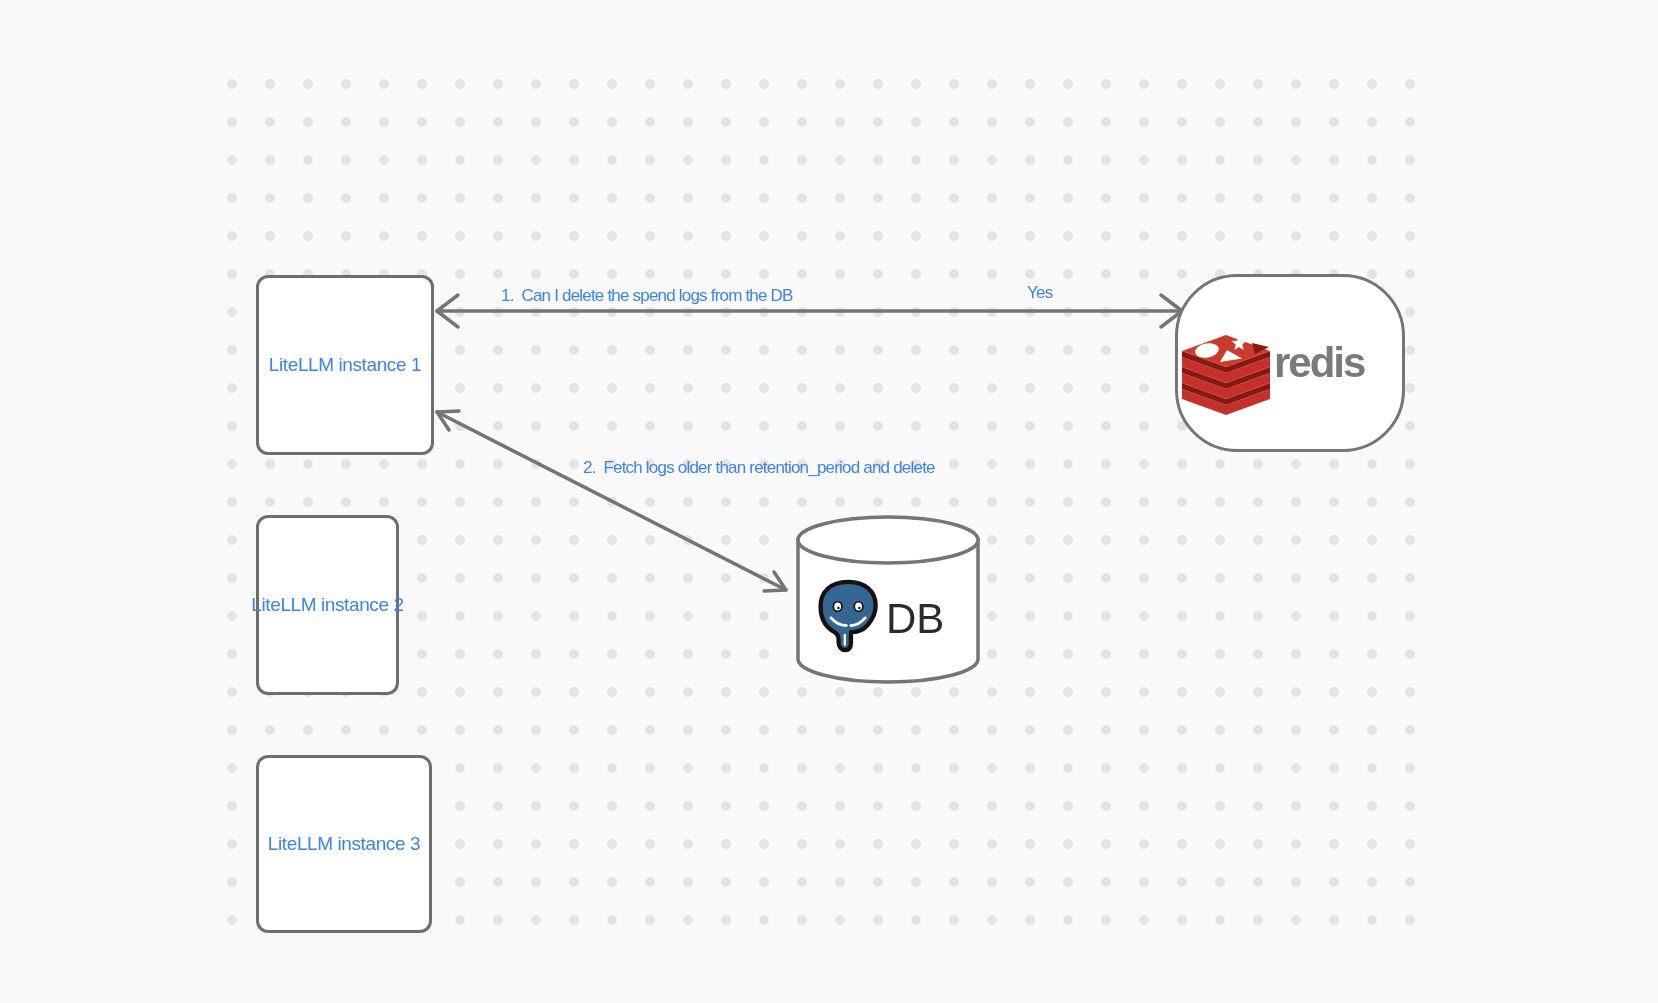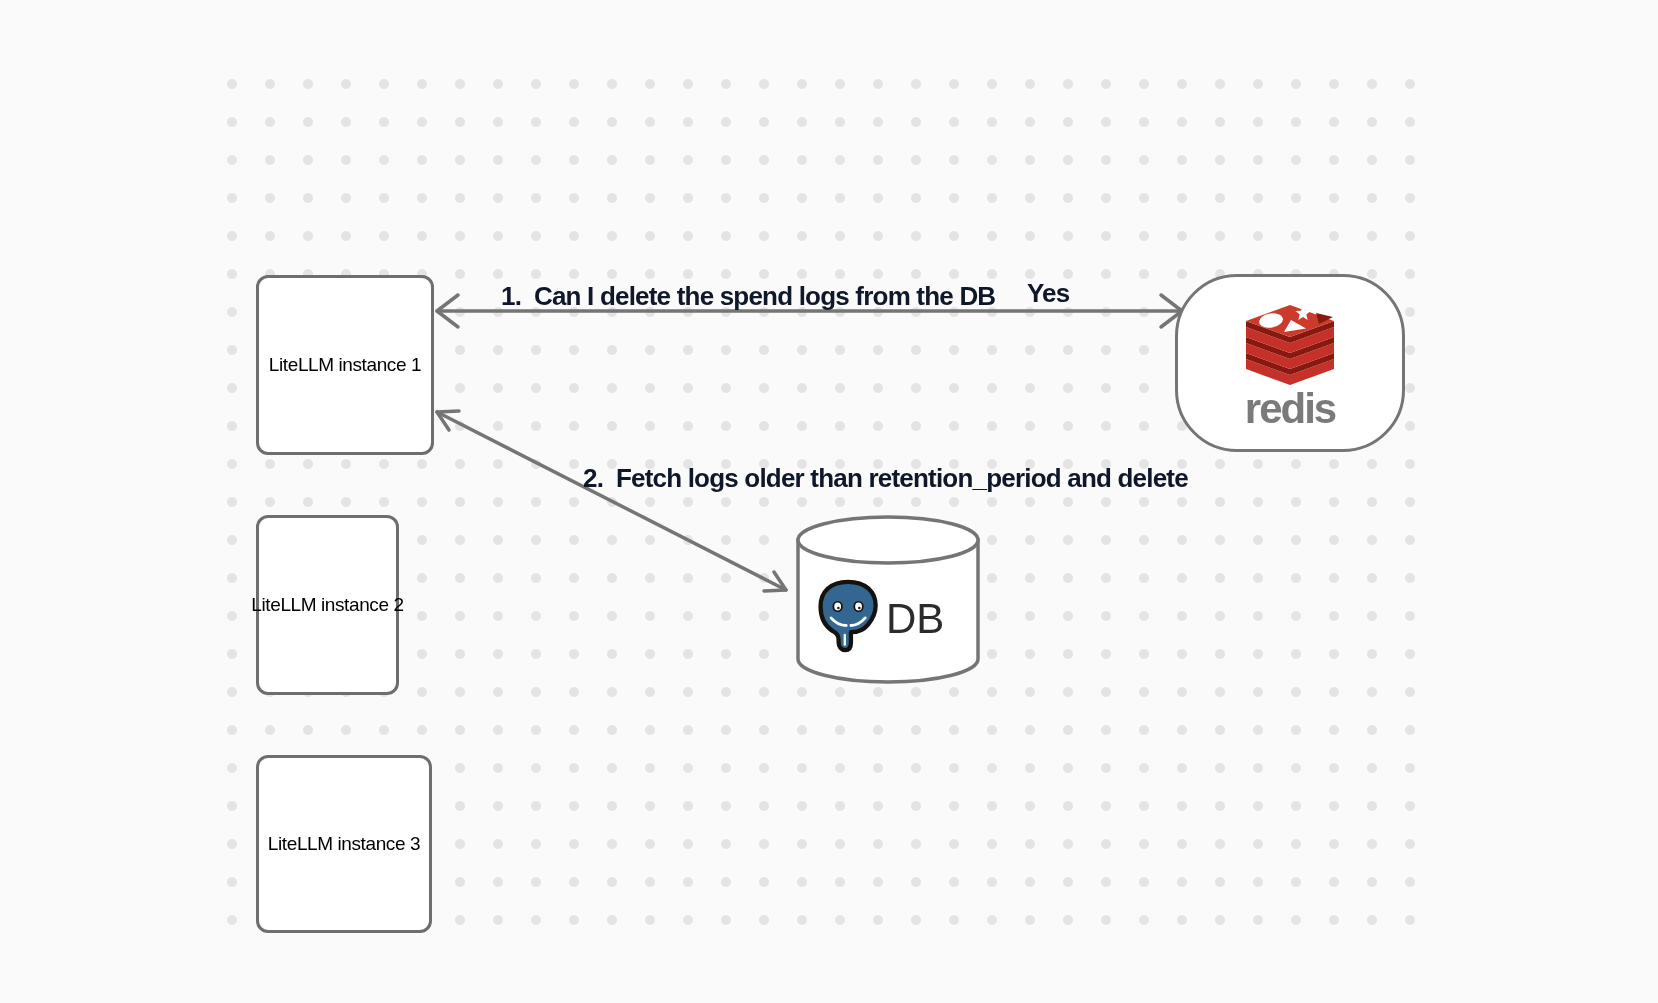--- a/index.html
+++ b/index.html
@@ -19,45 +19,45 @@
     position:absolute;
     background:#ffffff;
     border:3.5px solid #6e6e6e;
     border-radius:12px;
     display:flex;align-items:center;justify-content:center;
     box-sizing:border-box;
   }
   .node .node-label{
     font-size:19px;
     letter-spacing:-0.4px;
-    color:#000000;
+    color:#3b82f6;
     white-space:pre;
   }
   .inst1{left:256px;top:275px;width:178px;height:180px;}
   .inst2{left:256px;top:515px;width:143px;height:180px;}
   .inst3{left:256px;top:755px;width:176px;height:178px;}
   .redis-node{
     position:absolute;left:1175px;top:274px;width:230px;height:178px;
     background:#ffffff;
     border:3.5px solid #757575;
     border-radius:62px;
     box-sizing:border-box;
-    display:flex;flex-direction:column;align-items:center;justify-content:flex-start;
+    display:flex;flex-direction:row;align-items:center;justify-content:flex-start;
   }
   .redis-node svg{margin-top:26px;}
   .redis-word{
     font-size:42px;font-weight:bold;letter-spacing:-2px;
     color:#7a7a7a;line-height:1;margin-top:-1px;
     white-space:pre;
   }
   .edges{position:absolute;left:0;top:0;pointer-events:none;}
   .edge-label{
     position:absolute;
-    font-size:26px;font-weight:bold;letter-spacing:-0.8px;
-    color:#0f172a;line-height:30px;
+    font-size:17px;font-weight:normal;letter-spacing:-0.8px;
+    color:#3b82f6;line-height:30px;
     white-space:pre;
   }
   .db-node{position:absolute;left:794px;top:512px;}
   .db-text{
     font-size:42px;
     fill:#2b2b2b;
     font-family:"Liberation Sans", sans-serif;
   }
 </style>
 </head>
@@ -87,21 +87,21 @@
       <g>
         <line x1="437" y1="412" x2="786" y2="590"></line>
         <polyline points="449,430 437,412 459,411"></polyline>
         <polyline points="774,572 786,590 764,591"></polyline>
       </g>
     </g>
   </svg>
 
   <div class="edge-label" style="left:501px;top:281px;">1.  Can I delete the spend logs from the DB</div>
   <div class="edge-label" style="left:1027px;top:278px;">Yes</div>
-  <div class="edge-label" style="left:583px;top:463px;text-align:center;">2.  Fetch logs older than retention_period and delete</div>
+  <div class="edge-label" style="left:583px;top:453px;text-align:center;">2.  Fetch logs older than retention_period and delete</div>
 
   <div class="redis-node">
     <svg width="96" height="86" viewBox="0 0 96 86">
       <path d="M4,56 L48,72 L92,56 L92,66 L48,82 L4,66 Z" fill="#c6302b"></path>
       <path d="M4,50 L48,66 L92,50 L92,56 L48,72 L4,56 Z" fill="#871910"></path>
       <path d="M4,40 L48,56 L92,40 L92,50 L48,66 L4,50 Z" fill="#c6302b"></path>
       <path d="M4,34 L48,50 L92,34 L92,40 L48,56 L4,40 Z" fill="#871910"></path>
       <path d="M4,24 L48,40 L92,24 L92,34 L48,50 L4,34 Z" fill="#c6302b"></path>
       <path d="M4,18 L48,34 L92,18 L92,24 L48,40 L4,24 Z" fill="#871910"></path>
       <path d="M4,18 L48,2 L92,18 L48,34 Z" fill="#cb3a2b"></path>

